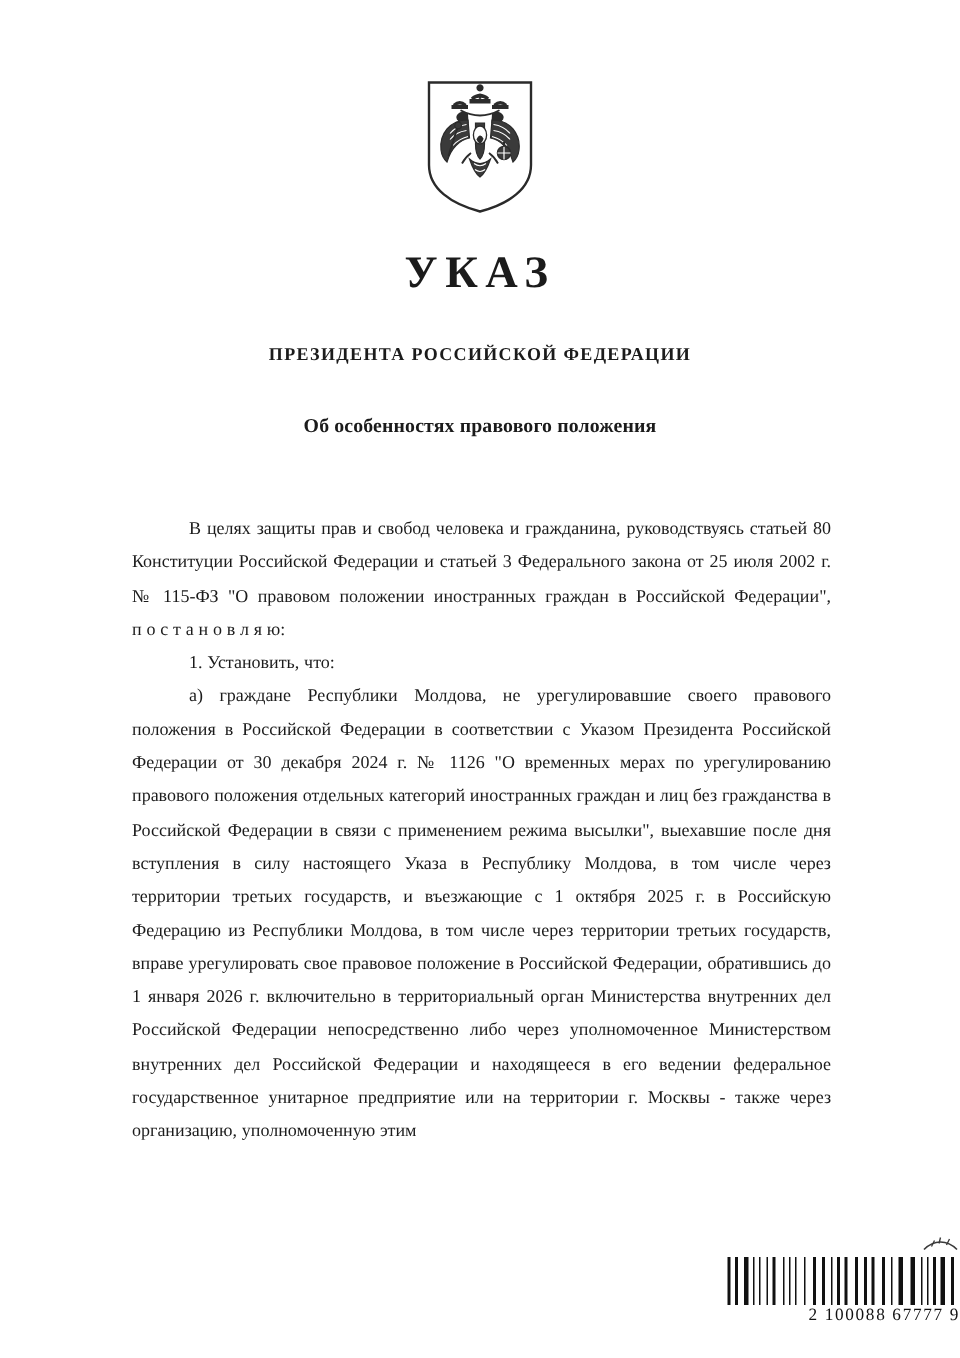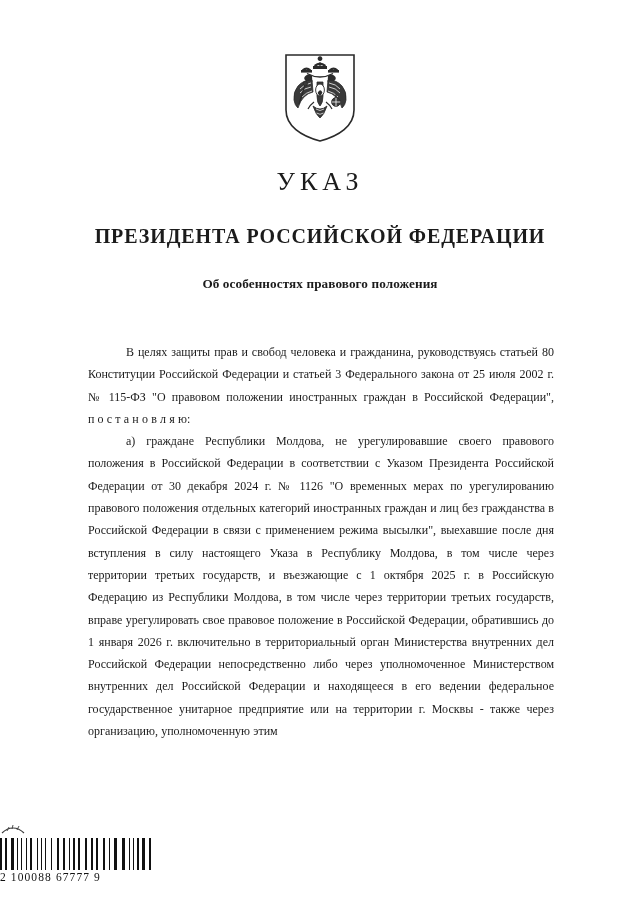--- a/index.html
+++ b/index.html
@@ -43,29 +43,29 @@
 
   
   .title-block {
     position: absolute;
     top: 163px;
     left: 0;
     width: 640px;
     text-align: center;
   }
   .doc-title {
-    font-size: 26px;
+    font-size: 30px;
     line-height: 38px;
     letter-spacing: 5px;
-    font-weight: 400;
+    font-weight: 700;
     margin: 0;
     font-family: "Liberation Serif", "DejaVu Serif", serif;
   }
   .doc-subtitle {
-    font-size: 20px;
+    font-size: 12px;
     line-height: 22px;
     letter-spacing: 0.9px;
     font-weight: 700;
     margin: 24px 0 0 0;
   }
 
   
   .heading-block {
     position: absolute;
     top: 275px;
@@ -102,21 +102,21 @@
   }
 
   
   .barcode-block {
     position: absolute;
     bottom: 22px;
     left: 0;
     width: 640px;
     display: flex;
     flex-direction: column;
-    align-items: flex-start;
+    align-items: flex-end;
   }
   .barcode-mark {
     width: 26px;
     height: 12px;
     margin-bottom: 2px;
   }
   .barcode-bars {
     height: 32px;
     display: flex;
     align-items: flex-end;
@@ -195,20 +195,21 @@
     <div class="doc-title">УКАЗ</div>
     <div class="doc-subtitle">ПРЕЗИДЕНТА РОССИЙСКОЙ ФЕДЕРАЦИИ</div>
   </div>
 
   <div class="heading-block">
     <div class="heading-line">Об особенностях правового положения</div>
   </div>
 
   <div class="body-block">
     <p class="para"><span>В целях защиты прав и свобод человека и гражданина, руководствуясь статьей 80 Конституции Российской Федерации и статьей 3 Федерального закона от 25 июля 2002 г. № 115-ФЗ "О правовом положении иностранных граждан в Российской Федерации", </span><span class="nowrap">п о с т а н о в л я ю</span><span>:</span></p>
+    <p class="para">1. Установить, что:</p>
     <p class="para">а) граждане Республики Молдова, не урегулировавшие своего правового положения в Российской Федерации в соответствии с Указом Президента Российской Федерации от 30 декабря 2024 г. № 1126 "О временных мерах по урегулированию правового положения отдельных категорий иностранных граждан и лиц без гражданства в Российской Федерации в связи с применением режима высылки", выехавшие после дня вступления в силу настоящего Указа в Республику Молдова, в том числе через территории третьих государств, и въезжающие с 1 октября 2025 г. в Российскую Федерацию из Республики Молдова, в том числе через территории третьих государств, вправе урегулировать свое правовое положение в Российской Федерации, обратившись до 1 января 2026 г. включительно в территориальный орган Министерства внутренних дел Российской Федерации непосредственно либо через уполномоченное Министерством внутренних дел Российской Федерации и находящееся в его ведении федеральное государственное унитарное предприятие или на территории г. Москвы - также через организацию, уполномоченную этим</p>
   </div>
 
   <div class="barcode-block">
     <svg class="barcode-mark" viewBox="0 0 26 12" aria-hidden="true">
       <path d="M2 9 q5 -5 11 -5 q6 0 11 5" fill="none" stroke="#3a3a3a" stroke-width="1.1"></path>
       <path d="M7 7 l2 -4 M12 5 l1 -4 M17 6 l2 -4" stroke="#3a3a3a" stroke-width="0.9"></path>
     </svg>
     <div class="barcode-bars" id="barcode-bars">
         <i style="width: 2px;"></i>

